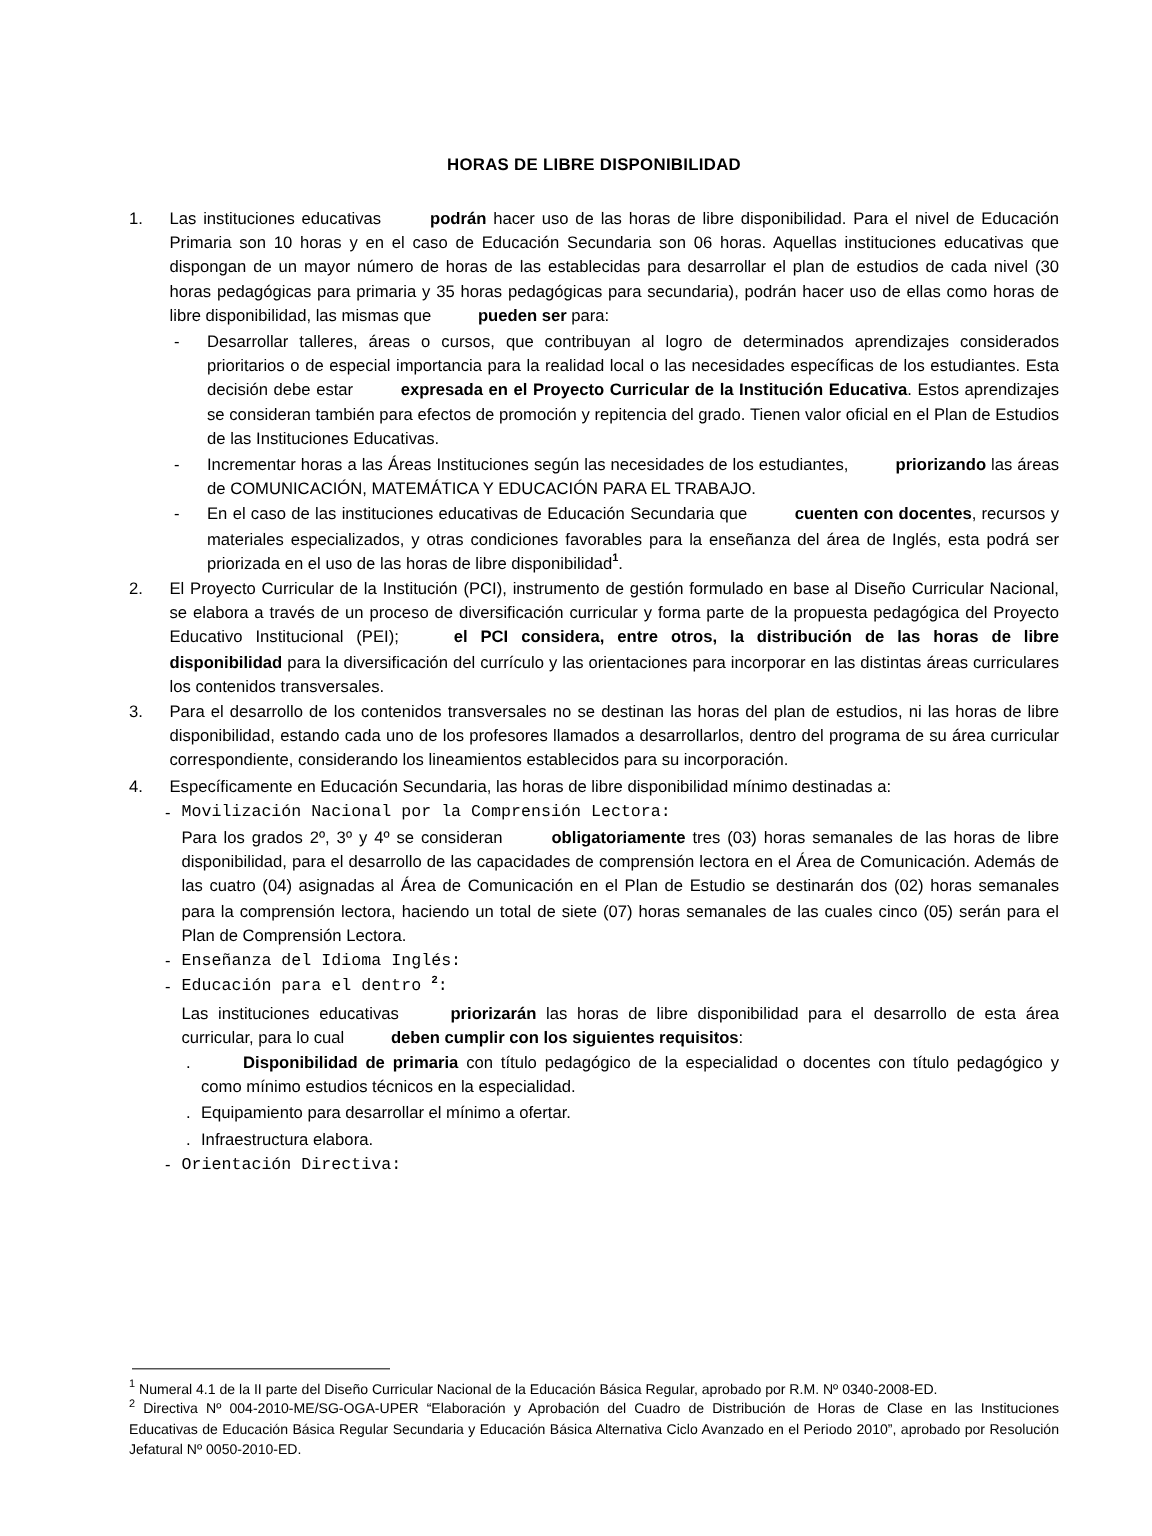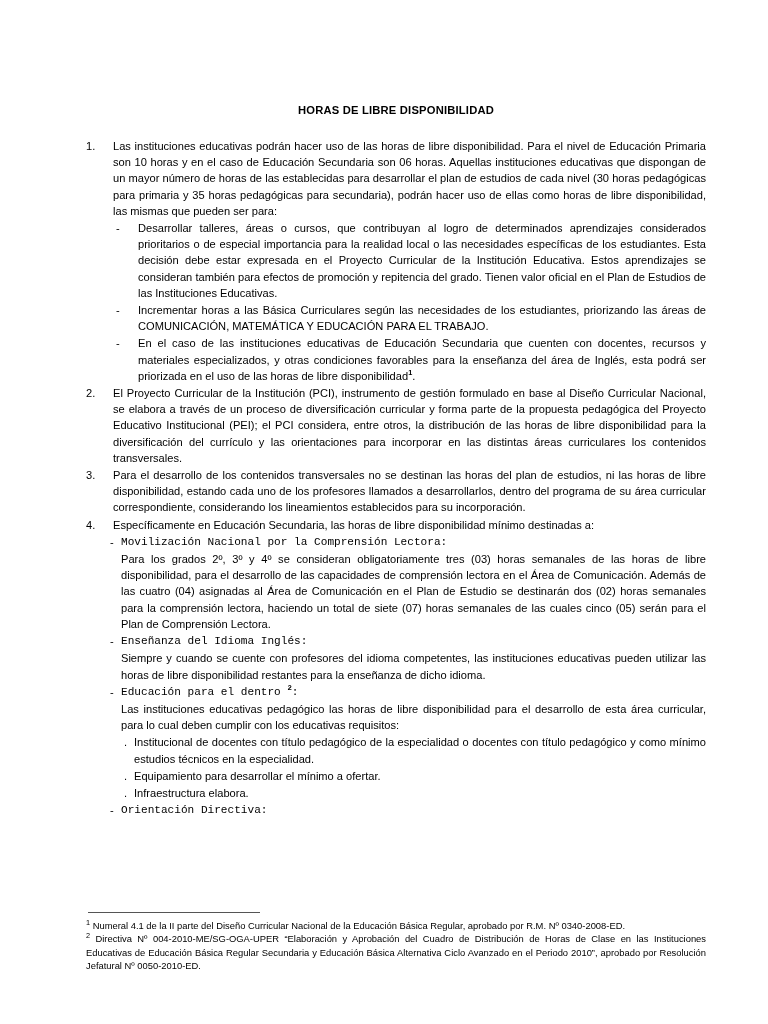--- a/index.html
+++ b/index.html
@@ -105,21 +105,21 @@
     flex: 0 0 10px;
     font-size: 11.1px;
     line-height: 16.2px;
   }
   .dot-body {
     flex: 1 1 auto;
     font-size: 11.1px;
     line-height: 16.2px;
     text-align: justify;
   }
-  b, .b { font-weight: normal; }
+  b, .b { font-weight: bold; margin-left: 28px; }
   sup {
     font-size: 7.3px;
     vertical-align: super;
     line-height: 0;
     font-weight: bold;
   }
   .fn-sup {
     font-size: 7.3px;
     vertical-align: super;
     line-height: 0;
@@ -159,21 +159,21 @@
           <div class="num-marker">1.</div>
           <div class="num-body"><span>Las instituciones educativas </span><span class="b">podrán</span><span> hacer uso de las horas de libre disponibilidad. Para el nivel de Educación Primaria son 10 horas y en el caso de Educación Secundaria son 06 horas. Aquellas instituciones educativas que dispongan de un mayor número de horas de las establecidas para desarrollar el plan de estudios de cada nivel (30 horas pedagógicas para primaria y 35 horas pedagógicas para secundaria), podrán hacer uso de ellas como horas de libre disponibilidad, las mismas que </span><span class="b">pueden ser</span><span> para:</span></div>
         </div>
         <div class="dash-list">
           <div class="dash-item">
             <div class="dash-marker">-</div>
             <div class="dash-body"><span>Desarrollar talleres, áreas o cursos, que contribuyan al logro de determinados aprendizajes considerados prioritarios o de especial importancia para la realidad local o las necesidades específicas de los estudiantes. Esta decisión debe estar </span><span class="b">expresada en el Proyecto Curricular de la Institución Educativa</span><span>. Estos aprendizajes se consideran también para efectos de promoción y repitencia del grado. Tienen valor oficial en el Plan de Estudios de las Instituciones Educativas.</span></div>
           </div>
           <div class="dash-item">
             <div class="dash-marker">-</div>
-            <div class="dash-body"><span>Incrementar horas a las Básica Curriculares según las necesidades de los estudiantes, </span><span class="b">priorizando</span><span> las áreas de COMUNICACIÓN, MATEMÁTICA Y EDUCACIÓN PARA EL TRABAJO.</span></div>
+            <div class="dash-body"><span>Incrementar horas a las Áreas Instituciones según las necesidades de los estudiantes, </span><span class="b">priorizando</span><span> las áreas de COMUNICACIÓN, MATEMÁTICA Y EDUCACIÓN PARA EL TRABAJO.</span></div>
           </div>
           <div class="dash-item">
             <div class="dash-marker">-</div>
             <div class="dash-body"><span>En el caso de las instituciones educativas de Educación Secundaria que </span><span class="b">cuenten con docentes</span><span>, recursos y materiales especializados, y otras condiciones favorables para la enseñanza del área de Inglés, esta podrá ser priorizada en el uso de las horas de libre disponibilidad</span><sup>1</sup><span>.</span></div>
           </div>
         </div>
         <div class="num-item">
           <div class="num-marker">2.</div>
           <div class="num-body"><span>El Proyecto Curricular de la Institución (PCI), instrumento de gestión formulado en base al Diseño Curricular Nacional, se elabora a través de un proceso de diversificación curricular y forma parte de la propuesta pedagógica del Proyecto Educativo Institucional (PEI); </span><span class="b">el PCI considera, entre otros, la distribución de las horas de libre disponibilidad</span><span> para la diversificación del currículo y las orientaciones para incorporar en las distintas áreas curriculares los contenidos transversales.</span></div>
         </div>
@@ -190,29 +190,28 @@
     <div id="section4-list">
         <div class="dash-item tight">
           <div class="dash-marker">-</div>
           <div class="dash-body"><span>Movilización Nacional por la Comprensión Lectora:</span></div>
         </div>
         <div class="sub-para"><span>Para los grados 2º, 3º y 4º se consideran </span><span class="b">obligatoriamente</span><span> tres (03) horas semanales de las horas de libre disponibilidad, para el desarrollo de las capacidades de comprensión lectora en el Área de Comunicación. Además de las cuatro (04) asignadas al Área de Comunicación en el Plan de Estudio se destinarán dos (02) horas semanales para la comprensión lectora, haciendo un total de siete (07) horas semanales de las cuales cinco (05) serán para el Plan de Comprensión Lectora.</span></div>
         <div class="dash-item tight">
           <div class="dash-marker">-</div>
           <div class="dash-body"><span>Enseñanza  del Idioma Inglés:</span></div>
         </div>
-        <div class="sub-para"><span class="b">Siempre y cuando se cuente con profesores</span><span> del idioma competentes, las instituciones educativas pueden utilizar las horas de libre disponibilidad restantes para la enseñanza de dicho idioma.</span></div>
         <div class="dash-item tight">
           <div class="dash-marker">-</div>
           <div class="dash-body"><span>Educación para el dentro </span><sup>2</sup><span>:</span></div>
         </div>
-        <div class="sub-para"><span>Las instituciones educativas </span><span class="b">pedagógico</span><span> las horas de libre disponibilidad para el desarrollo de esta área curricular, para lo cual </span><span class="b">deben cumplir con los educativas requisitos</span><span>:</span></div>
+        <div class="sub-para"><span>Las instituciones educativas </span><span class="b">priorizarán</span><span> las horas de libre disponibilidad para el desarrollo de esta área curricular, para lo cual </span><span class="b">deben cumplir con los siguientes requisitos</span><span>:</span></div>
         <div class="dot-item">
           <div class="dot-marker">.</div>
-          <div class="dot-body"><span class="b">Institucional de docentes</span><span> con título pedagógico de la especialidad o docentes con título pedagógico y como mínimo estudios técnicos en la especialidad.</span></div>
+          <div class="dot-body"><span class="b">Disponibilidad de primaria</span><span> con título pedagógico de la especialidad o docentes con título pedagógico y como mínimo estudios técnicos en la especialidad.</span></div>
         </div>
         <div class="dot-item">
           <div class="dot-marker">.</div>
           <div class="dot-body"><span>Equipamiento para desarrollar el mínimo a ofertar.</span></div>
         </div>
         <div class="dot-item">
           <div class="dot-marker">.</div>
           <div class="dot-body"><span>Infraestructura elabora.</span></div>
         </div>
         <div class="dash-item tight">

